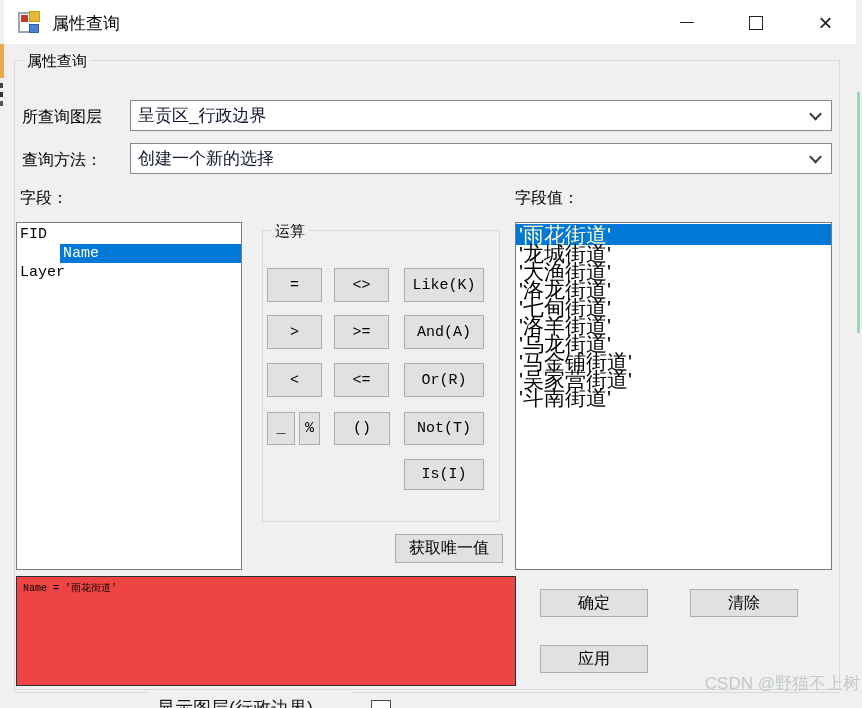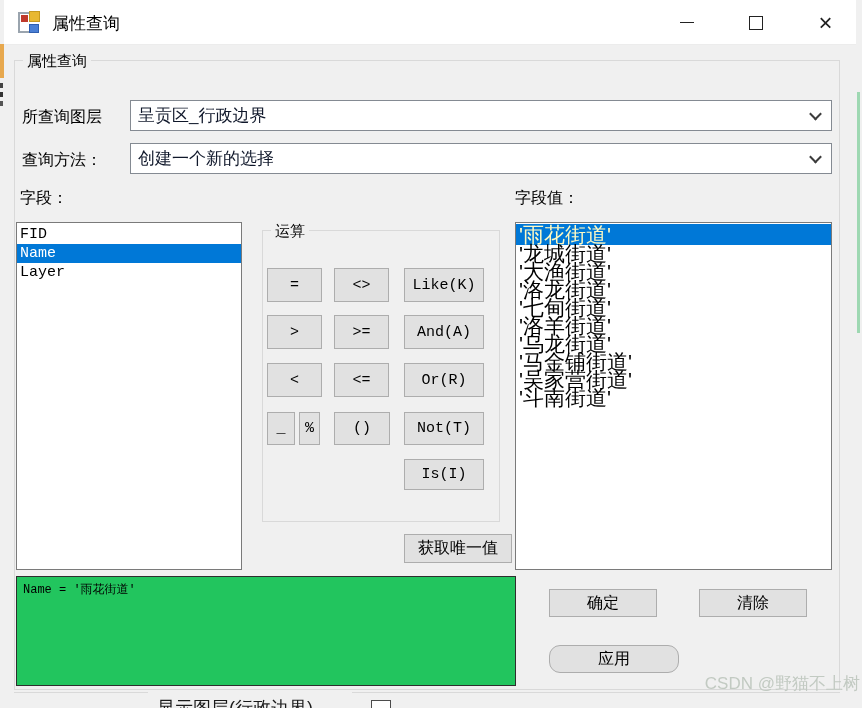--- a/index.html
+++ b/index.html
@@ -30,21 +30,21 @@
   .lbl { position:absolute; font-size:16px; color:#000; }
 
   
   .combo { position:absolute; left:130px; width:702px; height:31px; background:#fff; border:1px solid #848a92; display:flex; align-items:center; padding-left:7px; font-size:17px; color:#0f172a; }
   .combo .chev { position:absolute; right:11px; top:50%; width:9px; height:9px; border-right:2px solid #3c3c3c; border-bottom:2px solid #3c3c3c; transform:translateY(-72%) rotate(45deg); }
 
   
   .listbox { position:absolute; background:#fff; border:1px solid #7a7a7a; overflow:hidden; }
   .fields-list { left:16px; top:222px; width:226px; height:348px; padding-top:2px; }
   .lb-item { font-family:"Liberation Mono", monospace; font-size:15px; line-height:19px; padding-left:3px; color:#000; white-space:pre; }
-  .lb-item.selected { background:#0078d7; color:#fff; }
+  .lb-item.selected { background:#0078d7; color:#fff;margin-left:43px; }
 
   .values-list { left:515px; top:222px; width:317px; height:348px; padding-top:1px; }
   .val-item { font-size:21px; line-height:18px; height:18px; padding-left:3px; color:#000; white-space:nowrap; overflow:visible; }
   .val-item.selected { background:#0078d7; color:#fef9c3; height:21px; line-height:21px; }
 
   
   .btn { position:absolute; background:#e1e1e1; border:1px solid #adadad; display:flex; align-items:center; justify-content:center; color:#000; }
   .op { font-family:"Liberation Mono", monospace; font-size:15px; }
   .op0  { left:267px; top:268px; width:55px; height:34px; }
   .op1  { left:334px; top:268px; width:55px; height:34px; }
@@ -54,29 +54,29 @@
   .op5  { left:404px; top:315px; width:80px; height:34px; }
   .op6  { left:267px; top:363px; width:55px; height:34px; }
   .op7  { left:334px; top:363px; width:55px; height:34px; }
   .op8  { left:404px; top:363px; width:80px; height:34px; }
   .op9  { left:267px; top:412px; width:28px; height:33px; }
   .op10 { left:299px; top:412px; width:21px; height:33px; }
   .op11 { left:334px; top:412px; width:56px; height:33px; }
   .op12 { left:404px; top:412px; width:80px; height:33px; }
   .op13 { left:404px; top:459px; width:80px; height:31px; }
 
-  .cn-btn { font-size:16px;margin-left:9px; }
+  .cn-btn { font-size:16px; }
   .btn-unique { left:395px; top:534px; width:108px; height:29px; }
   .btn-ok     { left:540px; top:589px; width:108px; height:28px; }
   .btn-clear  { left:690px; top:589px; width:108px; height:28px; }
-  .btn-apply  { left:540px; top:645px; width:130px; height:28px;border-radius:11px; }
+  .btn-apply  { left:540px; top:645px; width:108px; height:28px; }
   .btn-cancel { left:690px; top:645px; width:108px; height:28px; }
 
   
-  .sqlbox { position:absolute; left:16px; top:576px; width:500px; height:110px; background:#22c55e; border:1px solid #2e2e2e; font-family:"Liberation Mono", monospace; font-size:12px; color:#000; padding:4px 6px; }
+  .sqlbox { position:absolute; left:16px; top:576px; width:500px; height:110px; background:#ef4444; border:1px solid #2e2e2e; font-family:"Liberation Mono", monospace; font-size:10px; color:#000; padding:4px 6px; }
 
   
   .bline { position:absolute; top:692px; height:0; border-top:1px solid #d9d9d9; }
   .bline1 { left:14px; width:134px; }
   .bline2 { left:352px; width:488px; }
   .bottom-title { position:absolute; left:152px; top:696px; height:12px; overflow:hidden; font-size:18px; color:#1a1a1a; background:#f0f0f0; padding:0 5px; }
   .chk-frag { position:absolute; left:371px; top:700px; width:20px; height:8px; background:#fdfdfd; border:1px solid #4a4a4a; border-bottom:none; }
 
   
   .frag-orange { position:absolute; left:0; top:44px; width:4px; height:34px; background:#e7a84e; }

